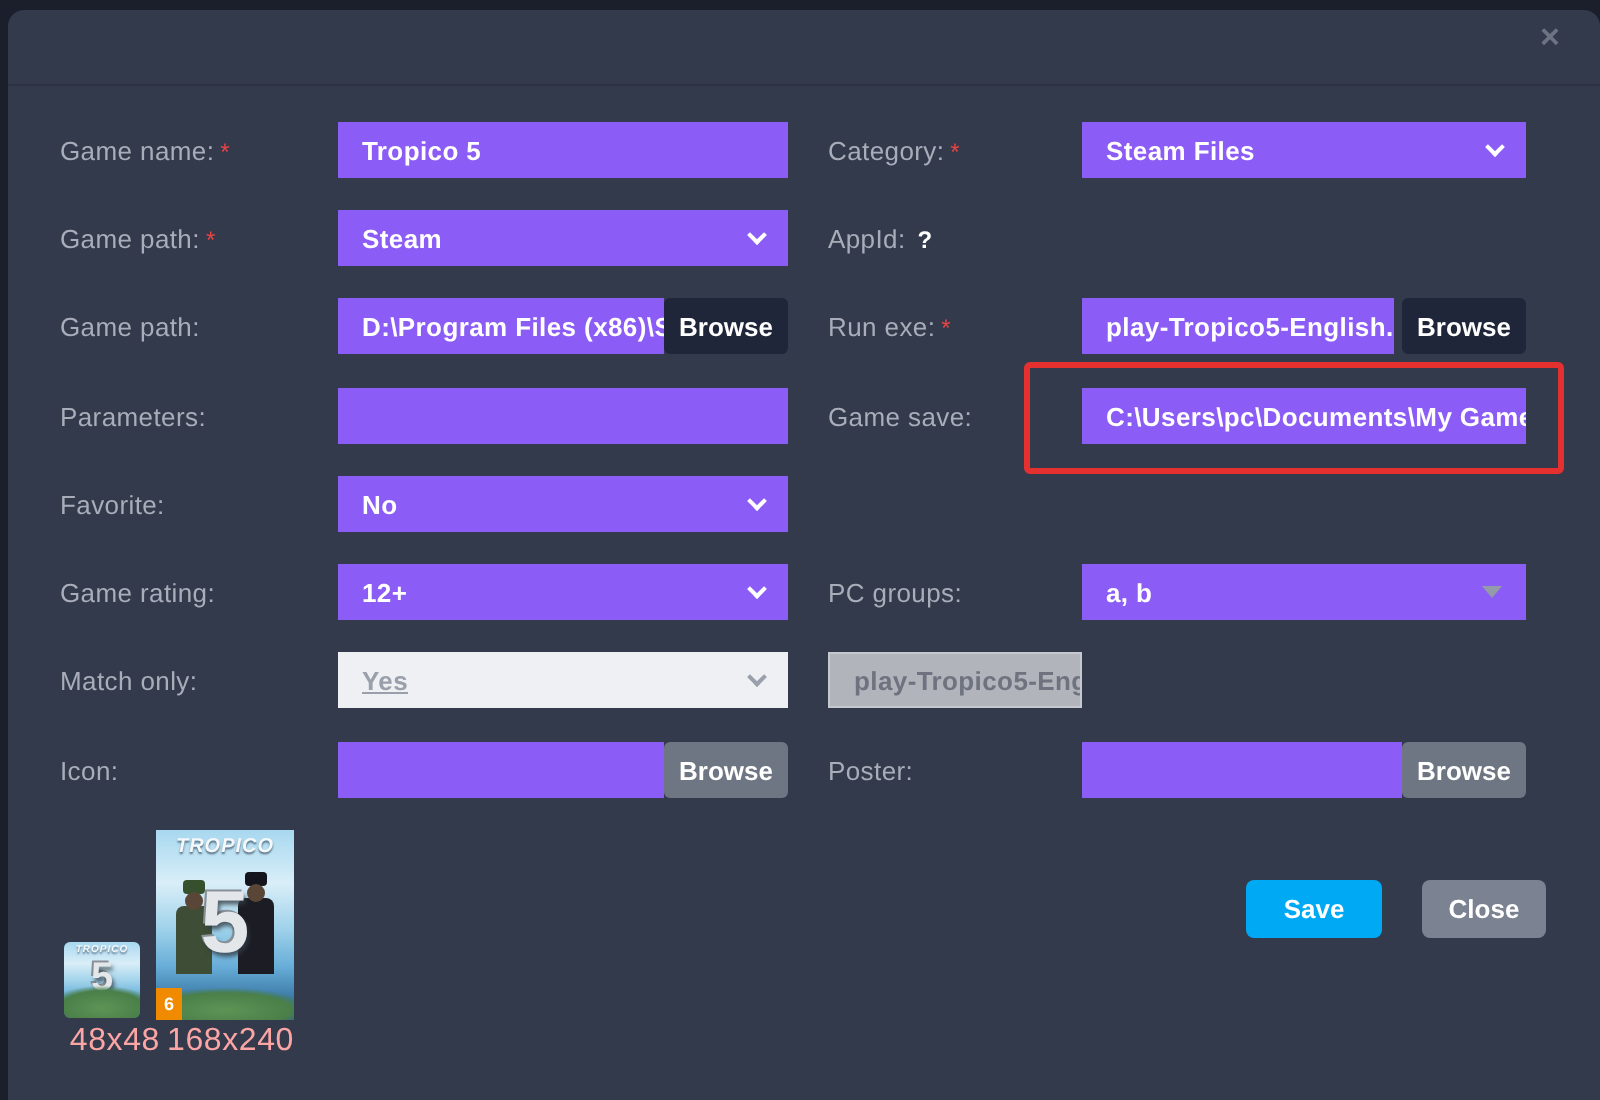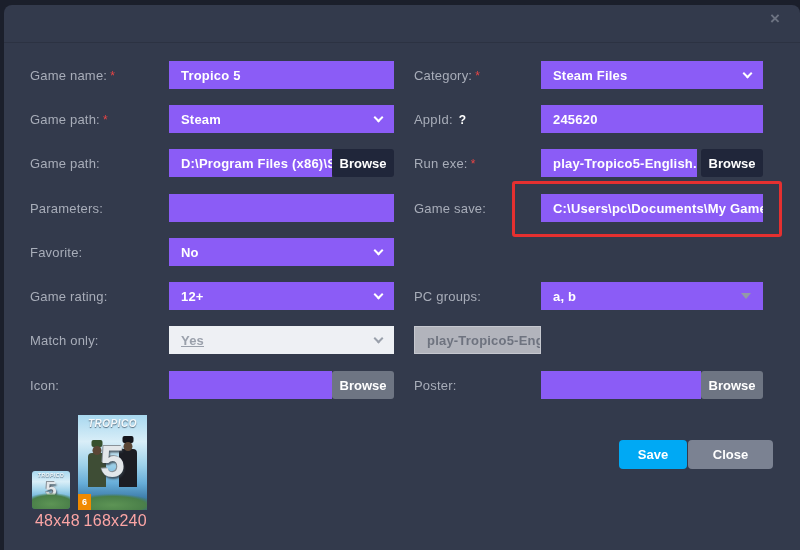--- a/index.html
+++ b/index.html
@@ -137,21 +137,21 @@
   .size-label.s2 { left:74px; top:507px; width:69px; }
   
   .actions { position:absolute; right:27px; top:435px; display:flex; }
   .btn {
     height:29px; border:none; border-radius:4px;
     color:#ffffff; font-size:13px; font-weight:600;
     display:flex; align-items:center; justify-content:center;
     cursor:pointer; font-family:"Liberation Sans", sans-serif;
   }
   .btn-save { width:68px; background:#00a9f4; }
-  .btn-close { width:85px; background:#7b8292; margin-left:1px; }
+  .btn-close { width:62px; background:#7b8292; margin-left:20px; }
 </style>
 </head>
 <body>
 
 <div class="modal">
 
   <div class="modal-header">
     <div class="close-x">×</div>
   </div>
 
@@ -173,23 +173,20 @@
   <div class="row" style="top:100px">
     <div class="lbl"><span>Game path:</span><span class="req">*</span></div>
     <div class="field">
         <div class="sbox">
           <span class="val">Steam</span>
           <span class="chev"></span>
         </div>
       </div>
     <div></div>
     <div class="lbl"><span>AppId:</span><span class="help">?</span></div>
-    <div class="field">
-        <div class="tbox">245620</div>
-      </div>
   </div>
 
   <div class="row" style="top:144px">
     <div class="lbl">Game path:</div>
     <div class="field">
       <div class="tbox">D:\Program Files (x86)\Ste</div>
       <div class="browse dark">Browse</div>
     </div>
     <div></div>
     <div class="lbl"><span>Run exe:</span><span class="req">*</span></div>

